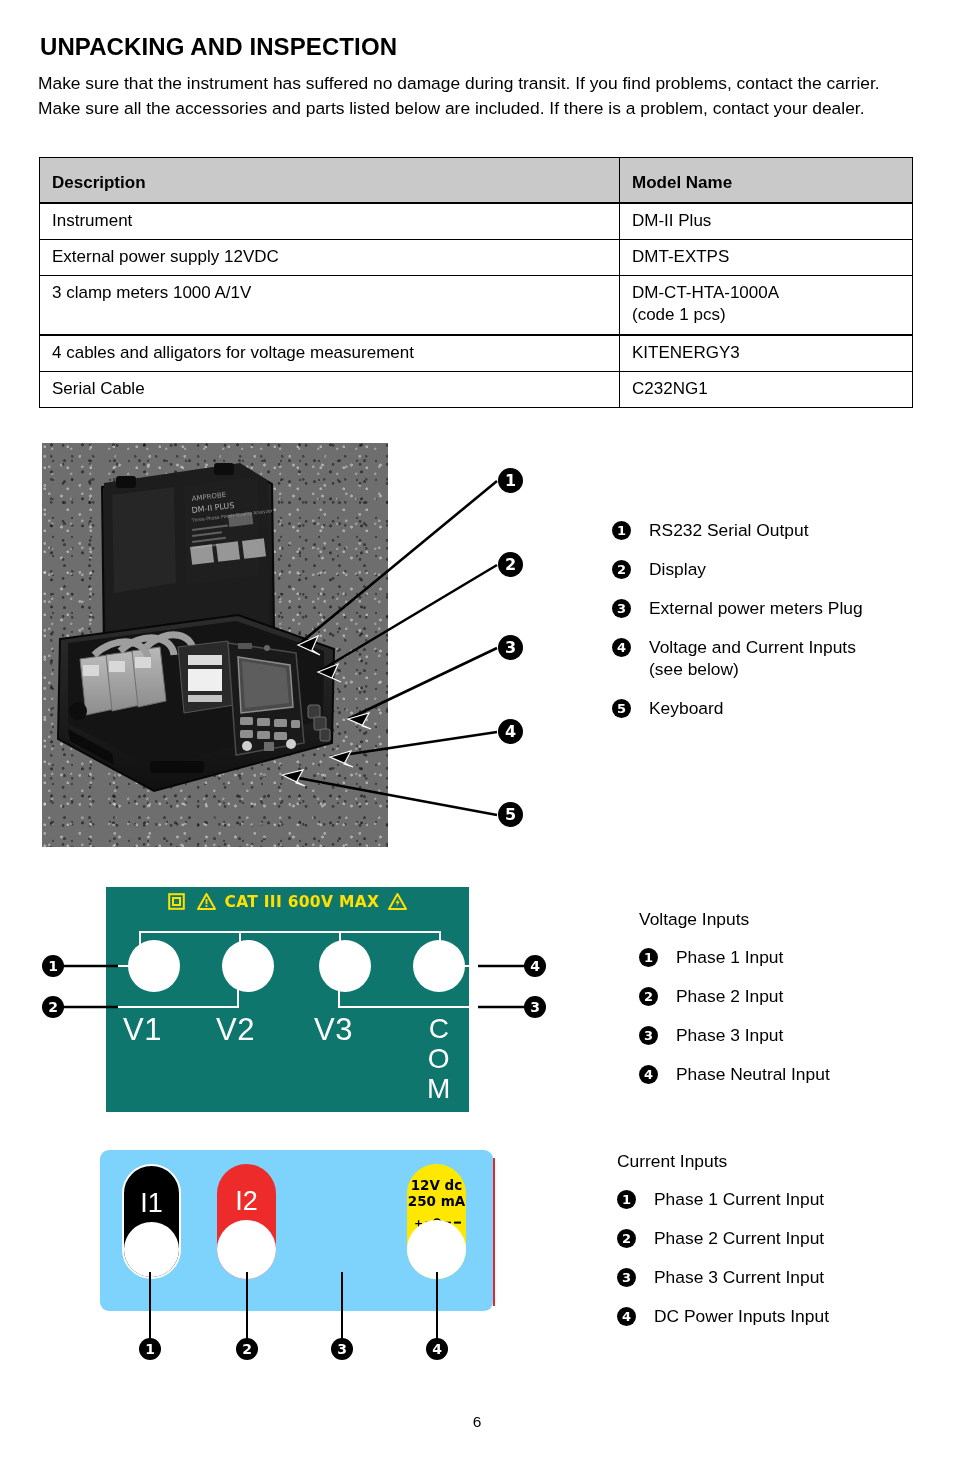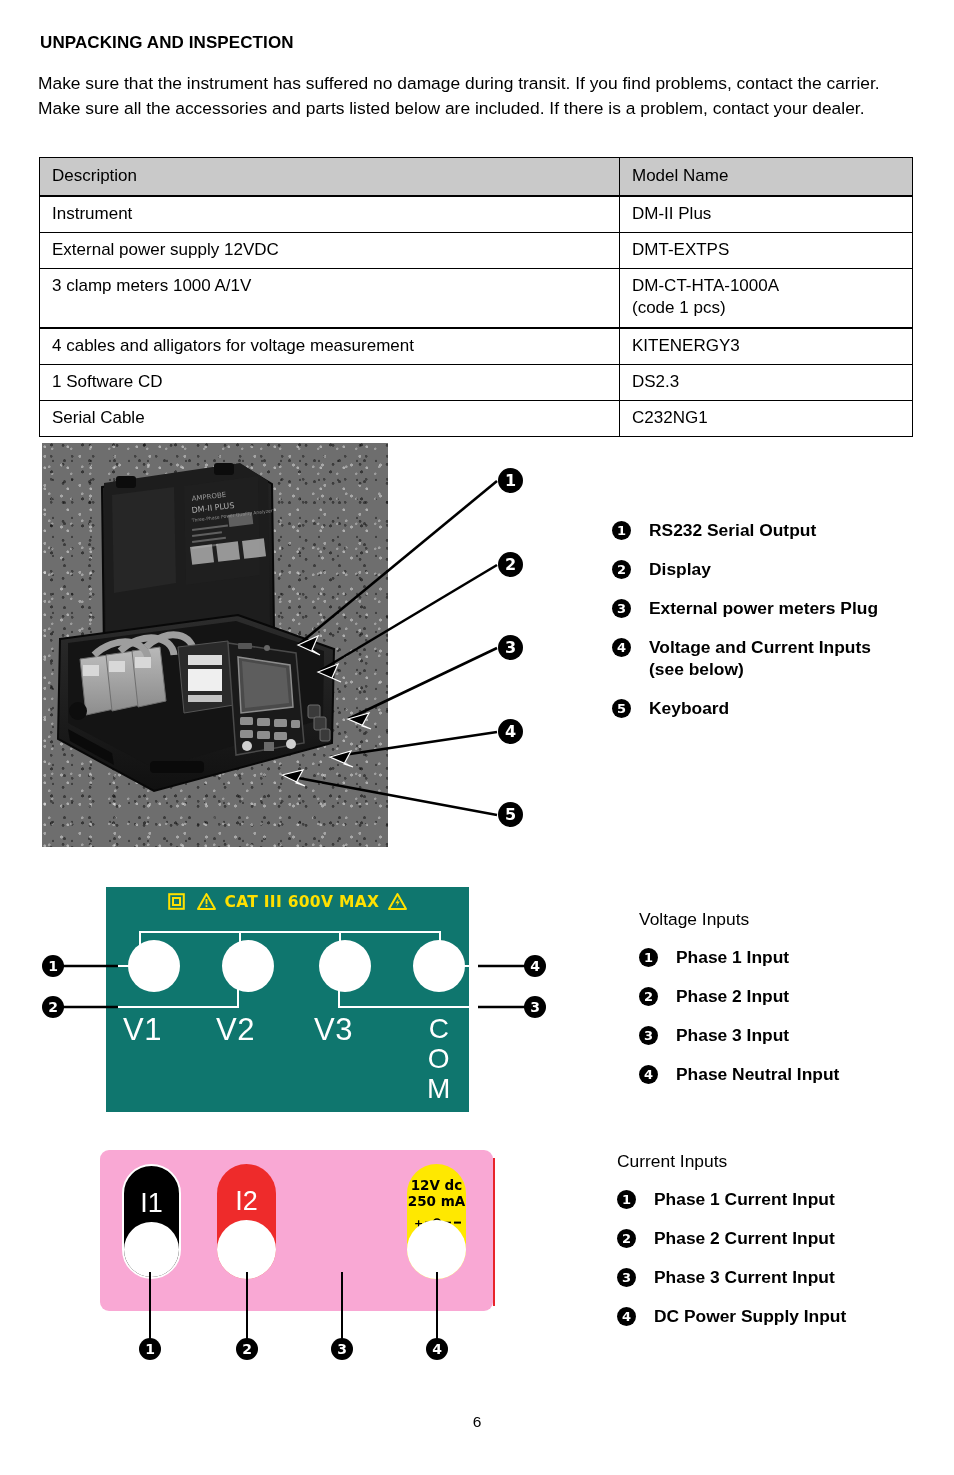--- a/index.html
+++ b/index.html
@@ -22,21 +22,21 @@
     left: 0; top: 0;
     width: 954px;
     height: 1475px;
   }
 
   
   .section-title {
     position: absolute;
     left: 40px;
     top: 33px;
-    font-size: 17px;
+    font-size: 24px;
     font-weight: bold;
     letter-spacing: 0.1px;
     white-space: nowrap;
   }
   .intro {
     position: absolute;
     left: 38px;
     top: 71px;
     width: 875px;
     font-size: 17.4px;
@@ -59,23 +59,23 @@
   .parts-table td {
     border: 1.4px solid #000;
     text-align: left;
     vertical-align: top;
     padding: 6px 12px 7px 12px;
     line-height: 22px;
     font-weight: normal;
   }
   .parts-table thead th {
     background: #c9c9c9;
-    font-weight: normal;
+    font-weight: bold;
     border-bottom: 2.6px solid #000;
-    padding-top: 7px;
+    padding-top: 14px;
     padding-bottom: 8px;
   }
   .parts-table tr.tall td { padding-bottom: 8px; }
   .parts-table td .sub { display: block; }
   .parts-table tr.thickline td { border-top: 2.4px solid #000; }
 
   
   .photo-block {
     position: absolute;
     left: 0;
@@ -154,21 +154,20 @@
     color: #fff;
     font-size: 13px;
     font-weight: bold;
     line-height: 19px;
     text-align: center;
     font-family: "DejaVu Sans", sans-serif;
     margin-top: 2px;
   }
   .legend .row .text {
     margin-left: 18px;
-    font-weight: bold;
   }
   .legend .row .text .cont { display: block; }
   .legend .heading {
     font-size: 17.4px;
     margin-bottom: 16px;
   }
 
   
   .vpanel {
     position: absolute;
@@ -214,21 +213,21 @@
   }
   .wline { position: absolute; background: #ffffff; }
 
   
   .cpanel {
     position: absolute;
     left: 100px;
     top: 1150px;
     width: 393px;
     height: 161px;
-    background: #f9a8d4;
+    background: #7dd3fc;
     border-radius: 9px;
   }
   .cpanel .redline {
     position: absolute;
     right: -2px;
     top: 8px;
     width: 2px;
     height: 148px;
     background: #e8232a;
   }
@@ -329,24 +328,20 @@
         <td>
           <span>DM-CT-HTA-1000A</span>
           <span class="sub">(code 1 pcs)</span>
         </td>
       </tr>
       <tr class="thickline">
         <td>4 cables and alligators for voltage measurement</td>
         <td>KITENERGY3</td>
       </tr>
       <tr>
-        <td>1 Software CD</td>
-        <td>DS2.3</td>
-      </tr>
-      <tr>
         <td>Serial Cable</td>
         <td>C232NG1</td>
       </tr>
     </tbody>
   </table>
 
   <div class="photo">
     <div class="asphalt"></div>
     <svg width="346" height="404" viewBox="0 0 346 404">
       <defs>
@@ -639,19 +634,19 @@
     <div class="row">
       <span class="marker">2</span>
       <span class="text">Phase 2 Current Input</span>
     </div>
     <div class="row">
       <span class="marker">3</span>
       <span class="text">Phase 3 Current Input</span>
     </div>
     <div class="row">
       <span class="marker">4</span>
-      <span class="text">DC Power Supply Input</span>
+      <span class="text">DC Power Inputs Input</span>
     </div>
   </div>
 
   <div class="pageno">6</div>
 
 </div>
 
 </body></html>

